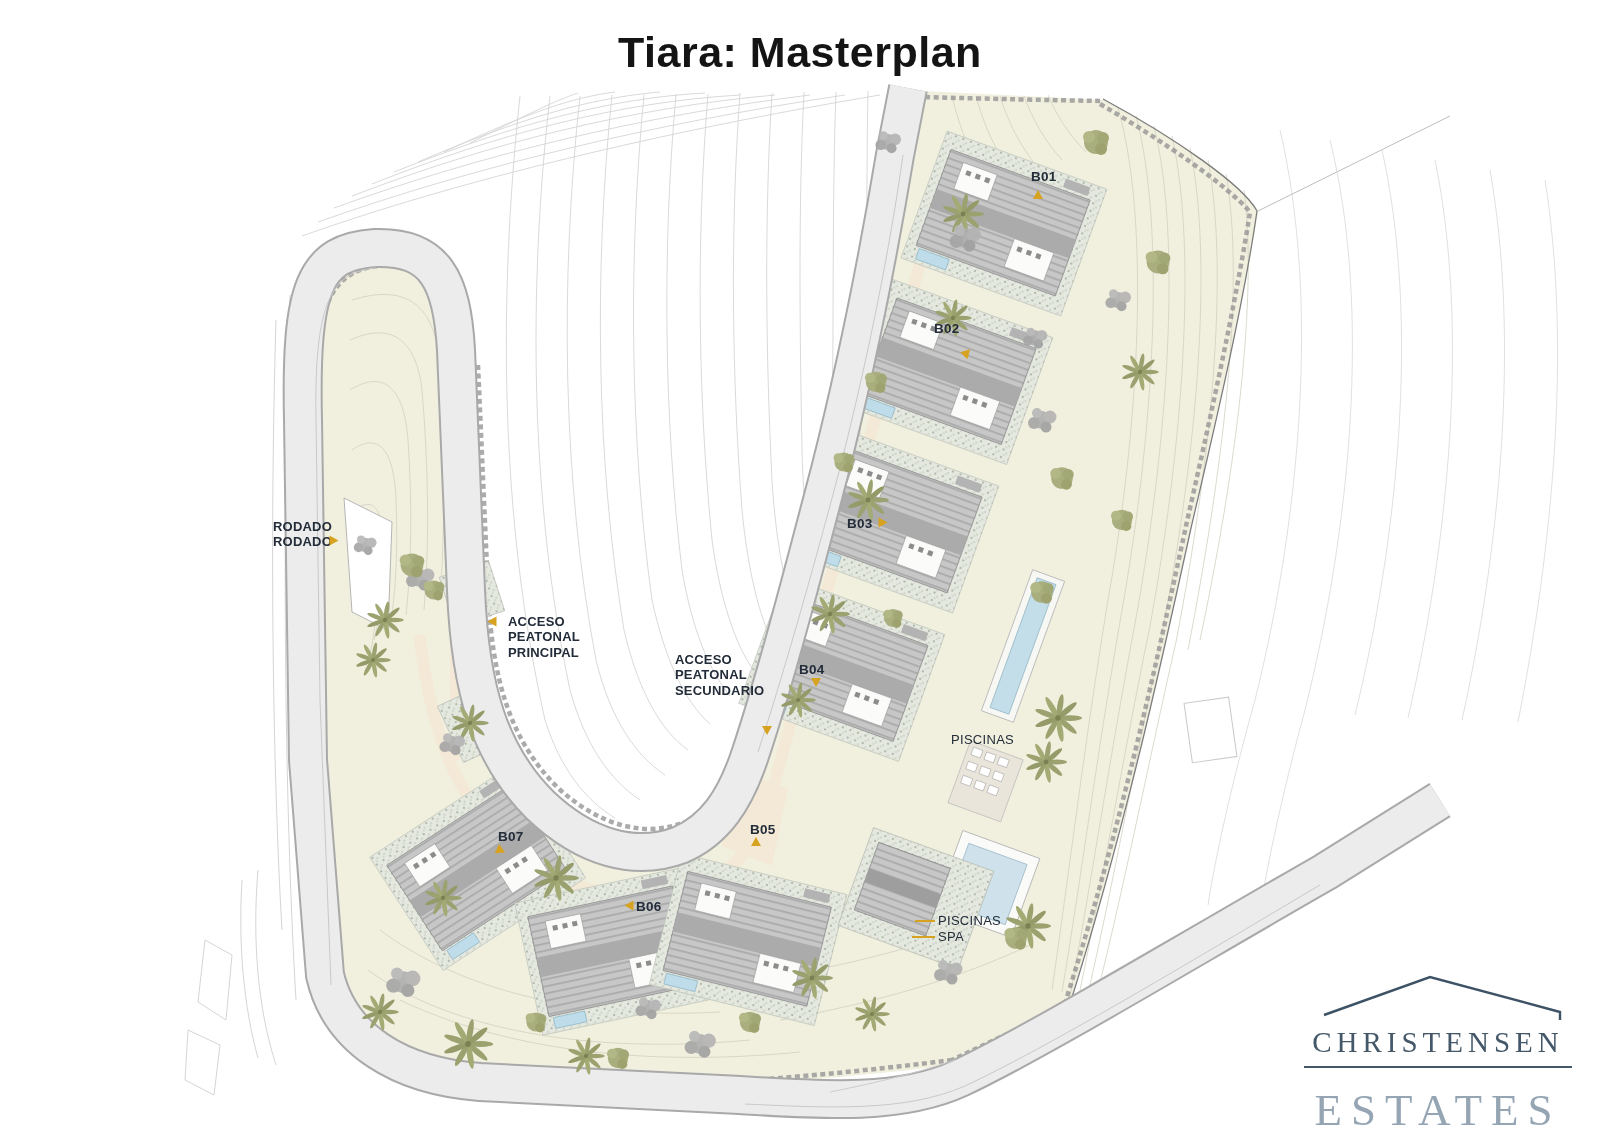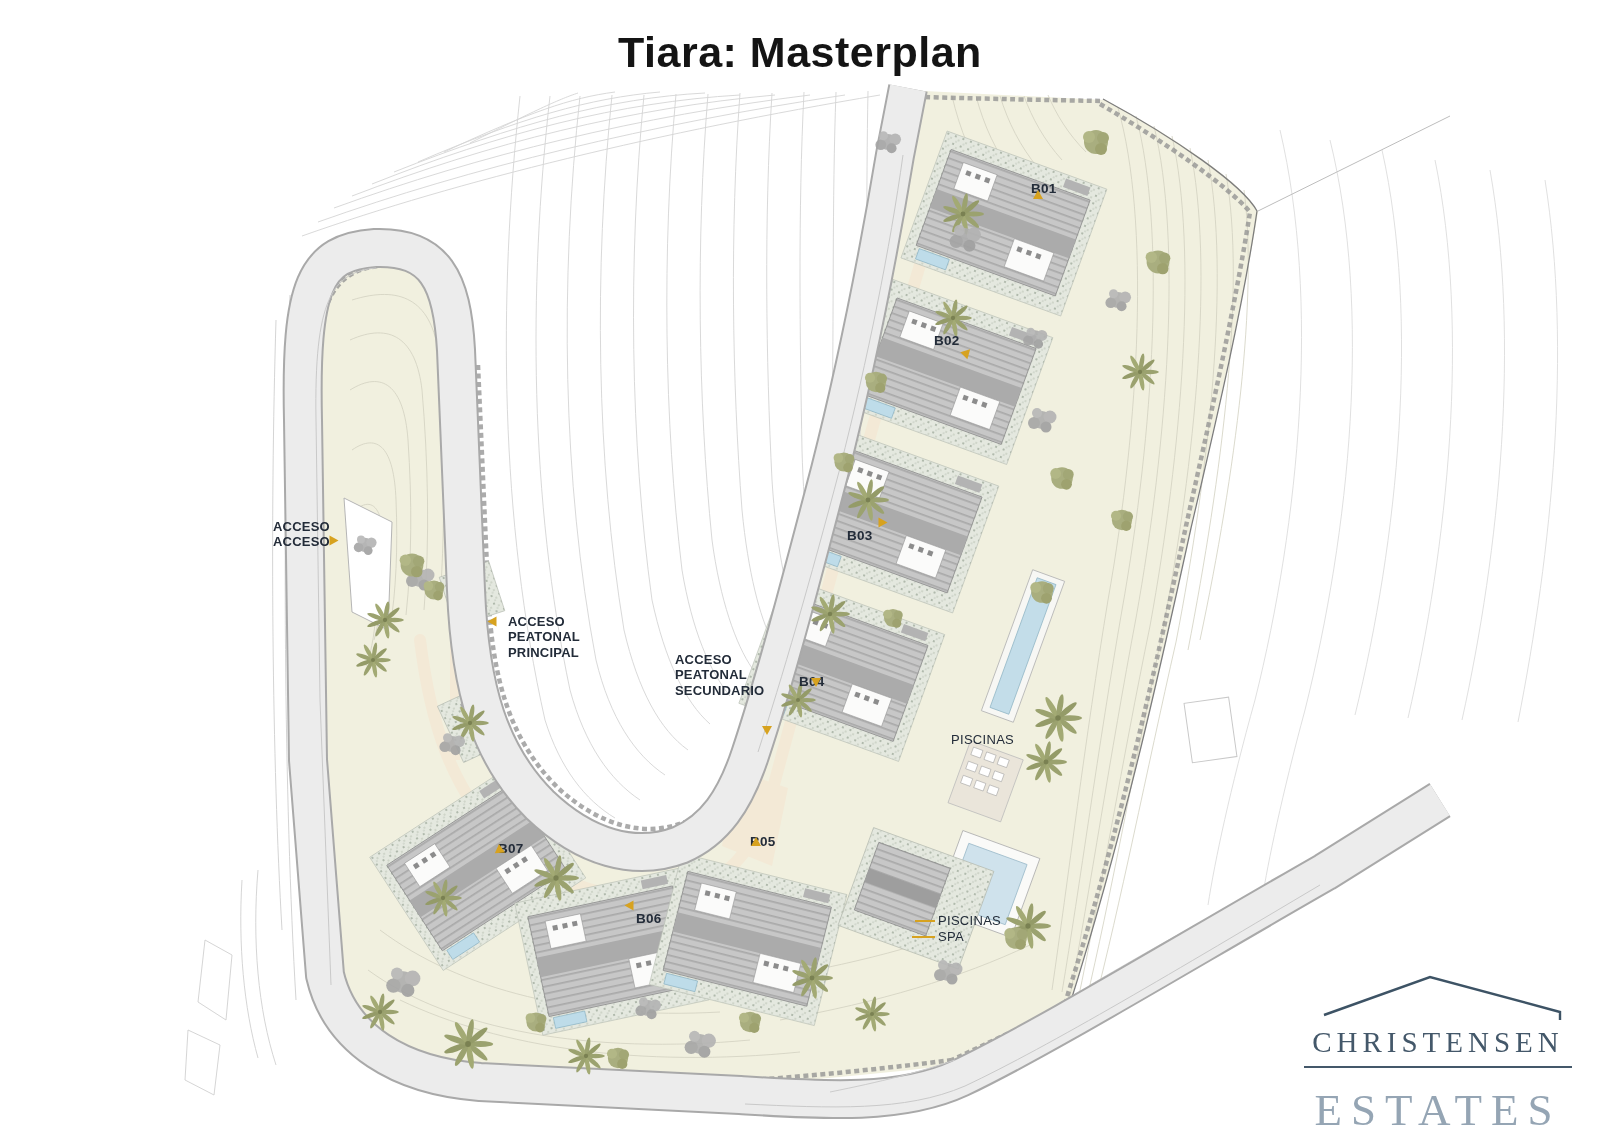--- a/index.html
+++ b/index.html
@@ -2,21 +2,21 @@
 <html style="--title-text: #141414; --label-text: #232c39; --marker-accent: #d7a21f; --site-fill: #f1f0df; --road-fill: #ececec; --pool-fill: #c3dde9; --vegetation-olive: #a2a878; --vegetation-gray: #a9a9a9; --logo-primary: #44586a; --logo-secondary: #95a5b4;"><head>
 <meta charset="utf-8">
 <style>
   html,body{margin:0;padding:0;background:#fff;}
   #stage{position:relative;width:1600px;height:1131px;overflow:hidden;background:#fff;
          font-family:"Liberation Sans",sans-serif;}
   #plan-svg{position:absolute;left:0;top:0;}
   .page-title{position:absolute;top:28px;left:0;width:100%;text-align:center;
     font-size:43px;font-weight:700;letter-spacing:.5px;color:var(--title-text,#141414);}
   .marker{position:absolute;font-size:13.5px;font-weight:700;color:var(--label-text,#232c39);
-    letter-spacing:.3px;white-space:nowrap;margin-top:12px;}
+    letter-spacing:.3px;white-space:nowrap;}
   .access{position:absolute;font-size:13px;font-weight:700;color:var(--label-text,#232c39);
     line-height:1.18;letter-spacing:.2px;}
   .amenity{position:absolute;font-size:13px;font-weight:400;color:var(--label-text,#232c39);
     white-space:nowrap;letter-spacing:.3px;}
   .tri{position:absolute;width:0;height:0;border-left:5px solid transparent;
     border-right:5px solid transparent;border-bottom:9px solid var(--marker-accent,#d7a21f);}
   .leader{position:absolute;height:2px;background:var(--marker-accent,#d7a21f);}
   .logo{position:absolute;left:1290px;top:962px;width:296px;text-align:center;
     font-family:Liberation Serif, serif;}
   .logo-name{font-size:29px;color:var(--logo-primary,#44586a);letter-spacing:5px;
@@ -339,21 +339,21 @@
 <span class="tri" style="left:751px;top:837px"></span>
 
 <div class="marker" style="left:636px;top:899px">
   <span>B06</span></div>
 <span class="tri" style="left:624px;top:901px;transform:rotate(-90deg)"></span>
 
 <div class="marker" style="left:498px;top:829px">
   <span>B07</span></div>
 <span class="tri" style="left:496px;top:846px;transform:rotate(115deg)"></span>
 
-<div class="access" style="left:273px;top:519px;width:74px">ACCESO ACCESO</div>
+<div class="access" style="left:273px;top:519px;width:74px">RODADO RODADO</div>
 <span class="tri" style="left:329px;top:536px;transform:rotate(90deg)"></span>
 
 <div class="access" style="left:508px;top:614px;width:88px">ACCESO PEATONAL PRINCIPAL</div>
 <span class="tri" style="left:487px;top:617px;transform:rotate(-90deg)"></span>
 
 <div class="access" style="left:675px;top:652px;width:102px">ACCESO PEATONAL SECUNDARIO</div>
 <span class="tri" style="left:762px;top:726px;transform:rotate(180deg)"></span>
 
 <div class="amenity" style="left:951px;top:732px">PISCINAS</div>
 

